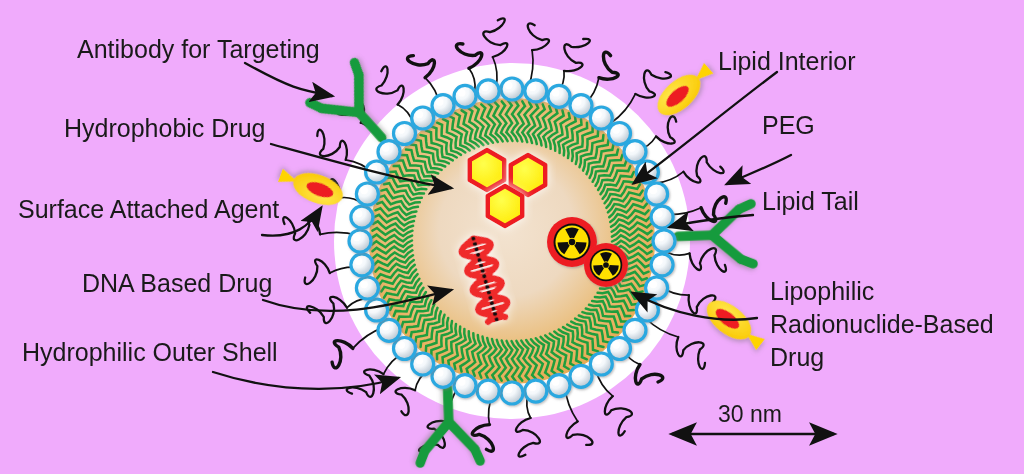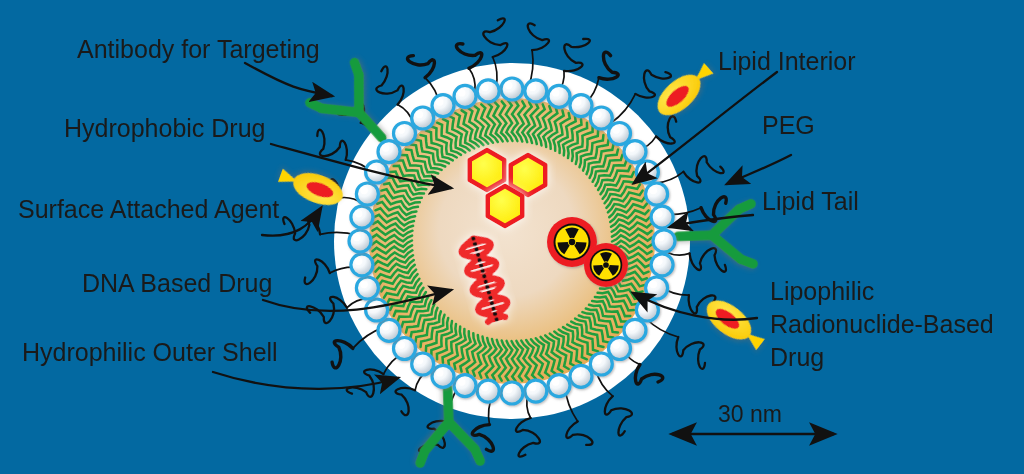--- a/index.html
+++ b/index.html
@@ -8,21 +8,21 @@
     padding: 0;
     background: #ffffff;
   }
   body {
     font-family: "Liberation Sans", sans-serif;
   }
   #stage {
     position: relative;
     width: 1024px;
     height: 474px;
-    background: #0369a1;
+    background: #f0abfc;
     overflow: hidden;
   }
   #figure-svg {
     position: absolute;
     left: 0;
     top: 0;
     width: 1024px;
     height: 474px;
   }
   .label-text {

